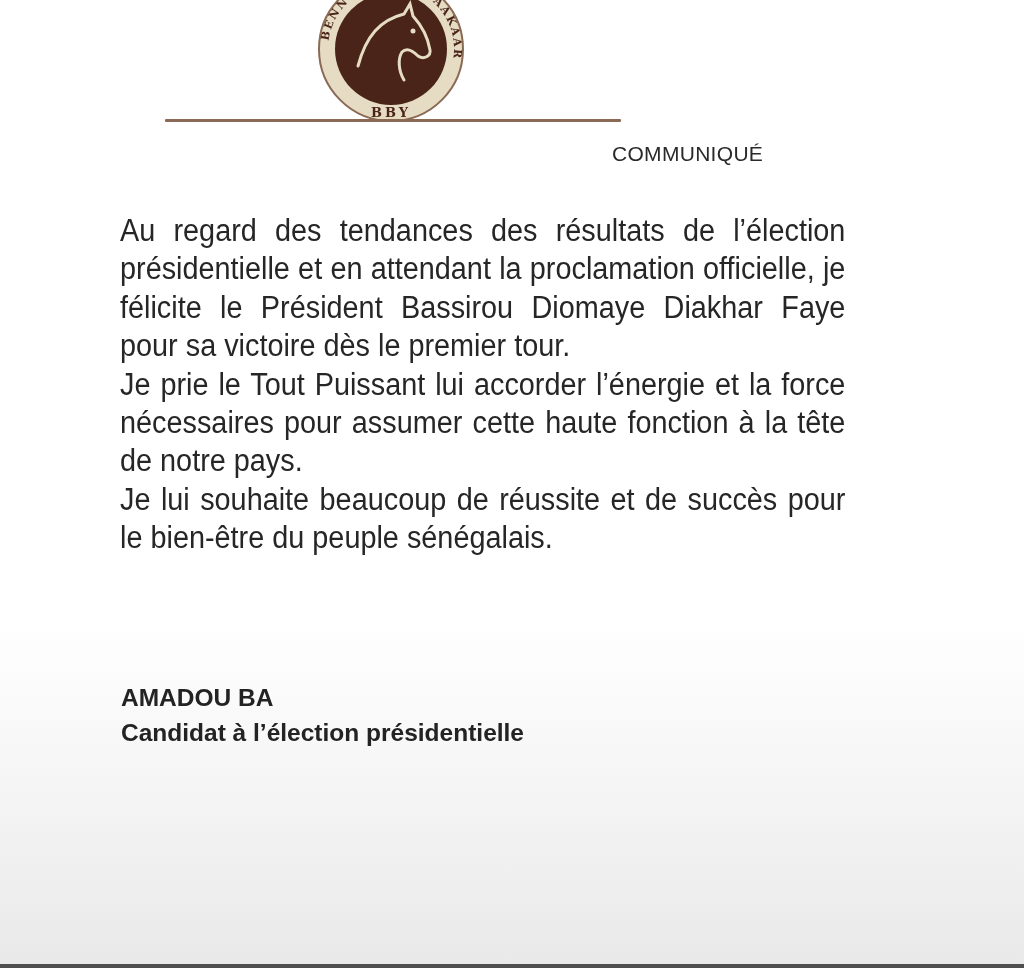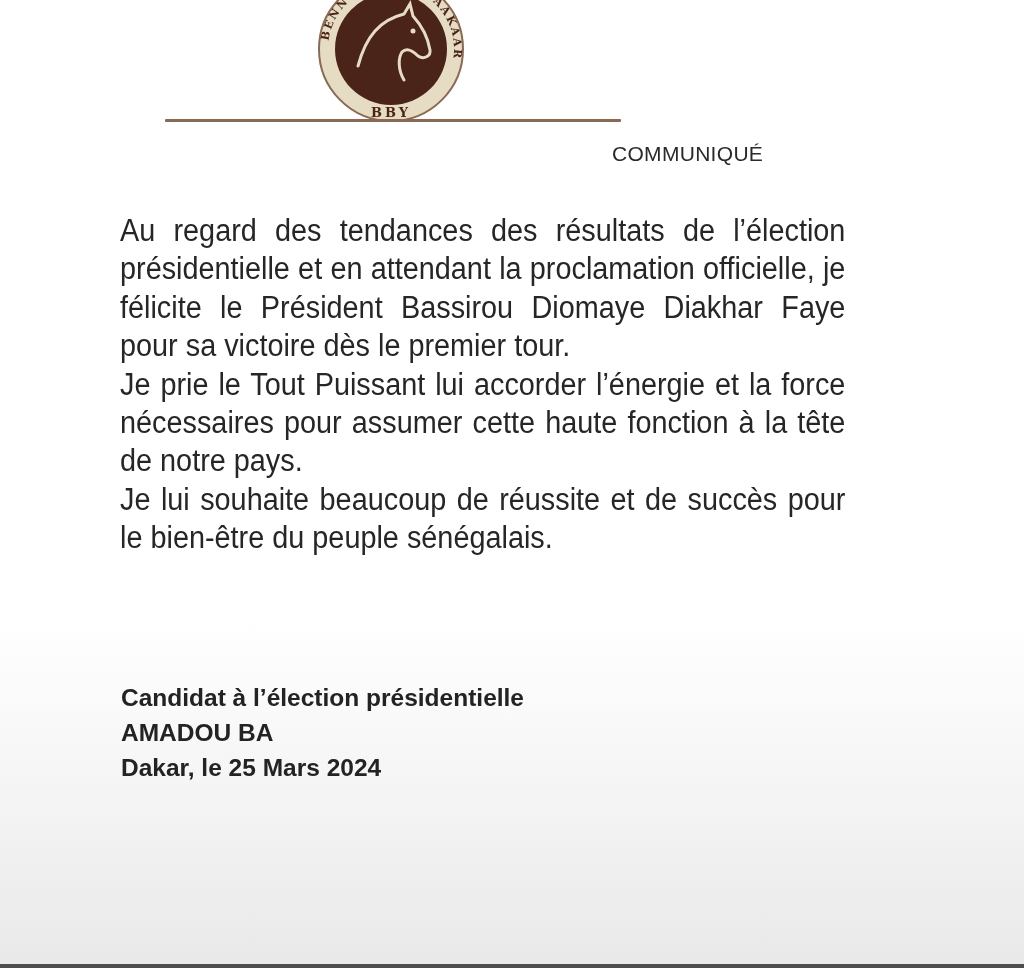--- a/index.html
+++ b/index.html
@@ -40,18 +40,17 @@
 
 <div class="title">COMMUNIQUÉ</div>
 
 <div class="body">
   <p>Au regard des tendances des résultats de l’élection présidentielle et en attendant la proclamation officielle, je félicite le Président Bassirou Diomaye Diakhar Faye pour sa victoire dès le premier tour.</p>
   <p>Je prie le Tout Puissant lui accorder l’énergie et la force nécessaires pour assumer cette haute fonction à la tête de notre pays.</p>
   <p>Je lui souhaite beaucoup de réussite et de succès pour le bien-être du peuple sénégalais.</p>
 </div>
 
 <div class="sig">
+  <div>AMADOU BA</div>
   <div>Candidat à l’élection présidentielle</div>
-  <div>AMADOU BA</div>
-  <div>Dakar, le 25 Mars 2024</div>
 </div>
 
 <div class="bottom-bar"></div>
 
 </body></html>

